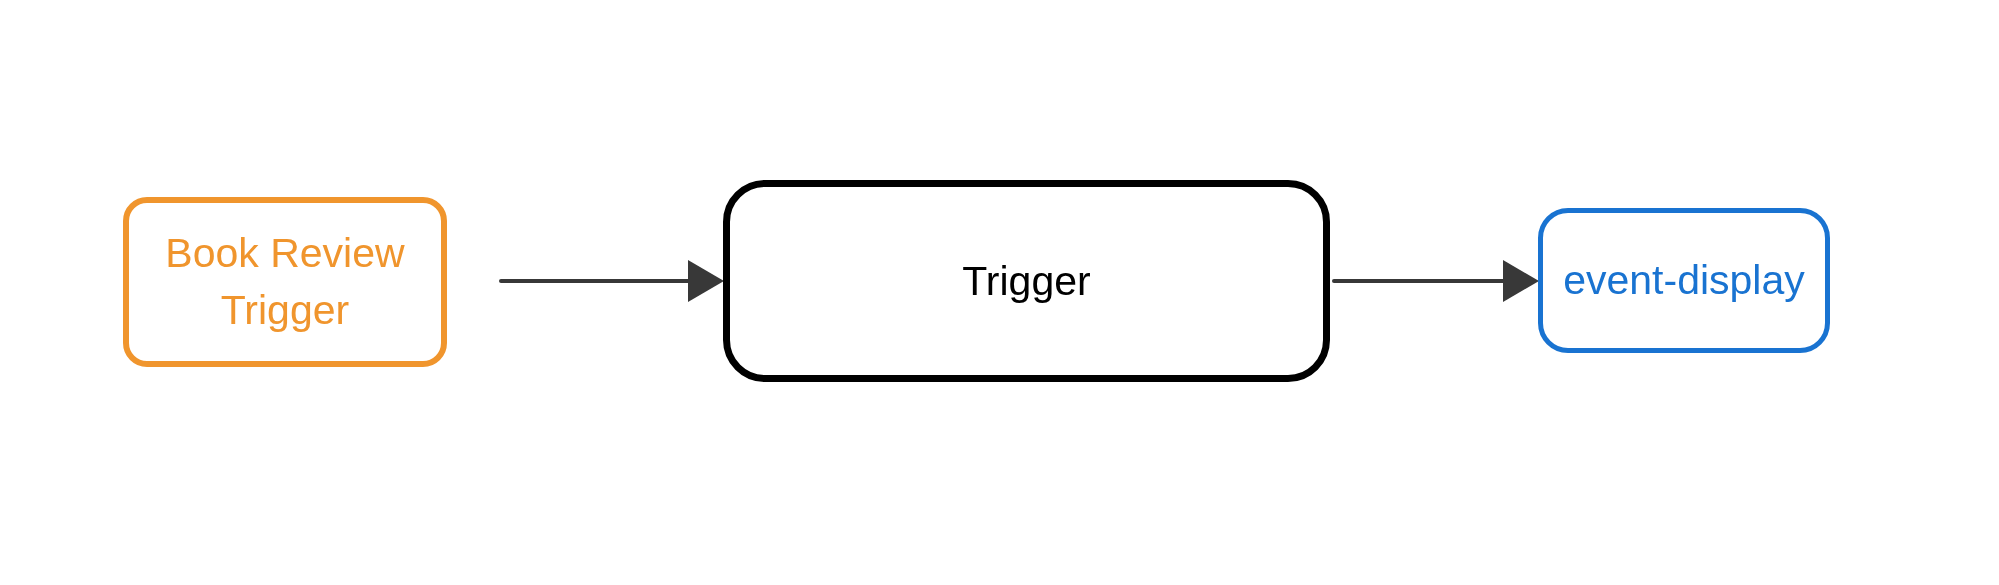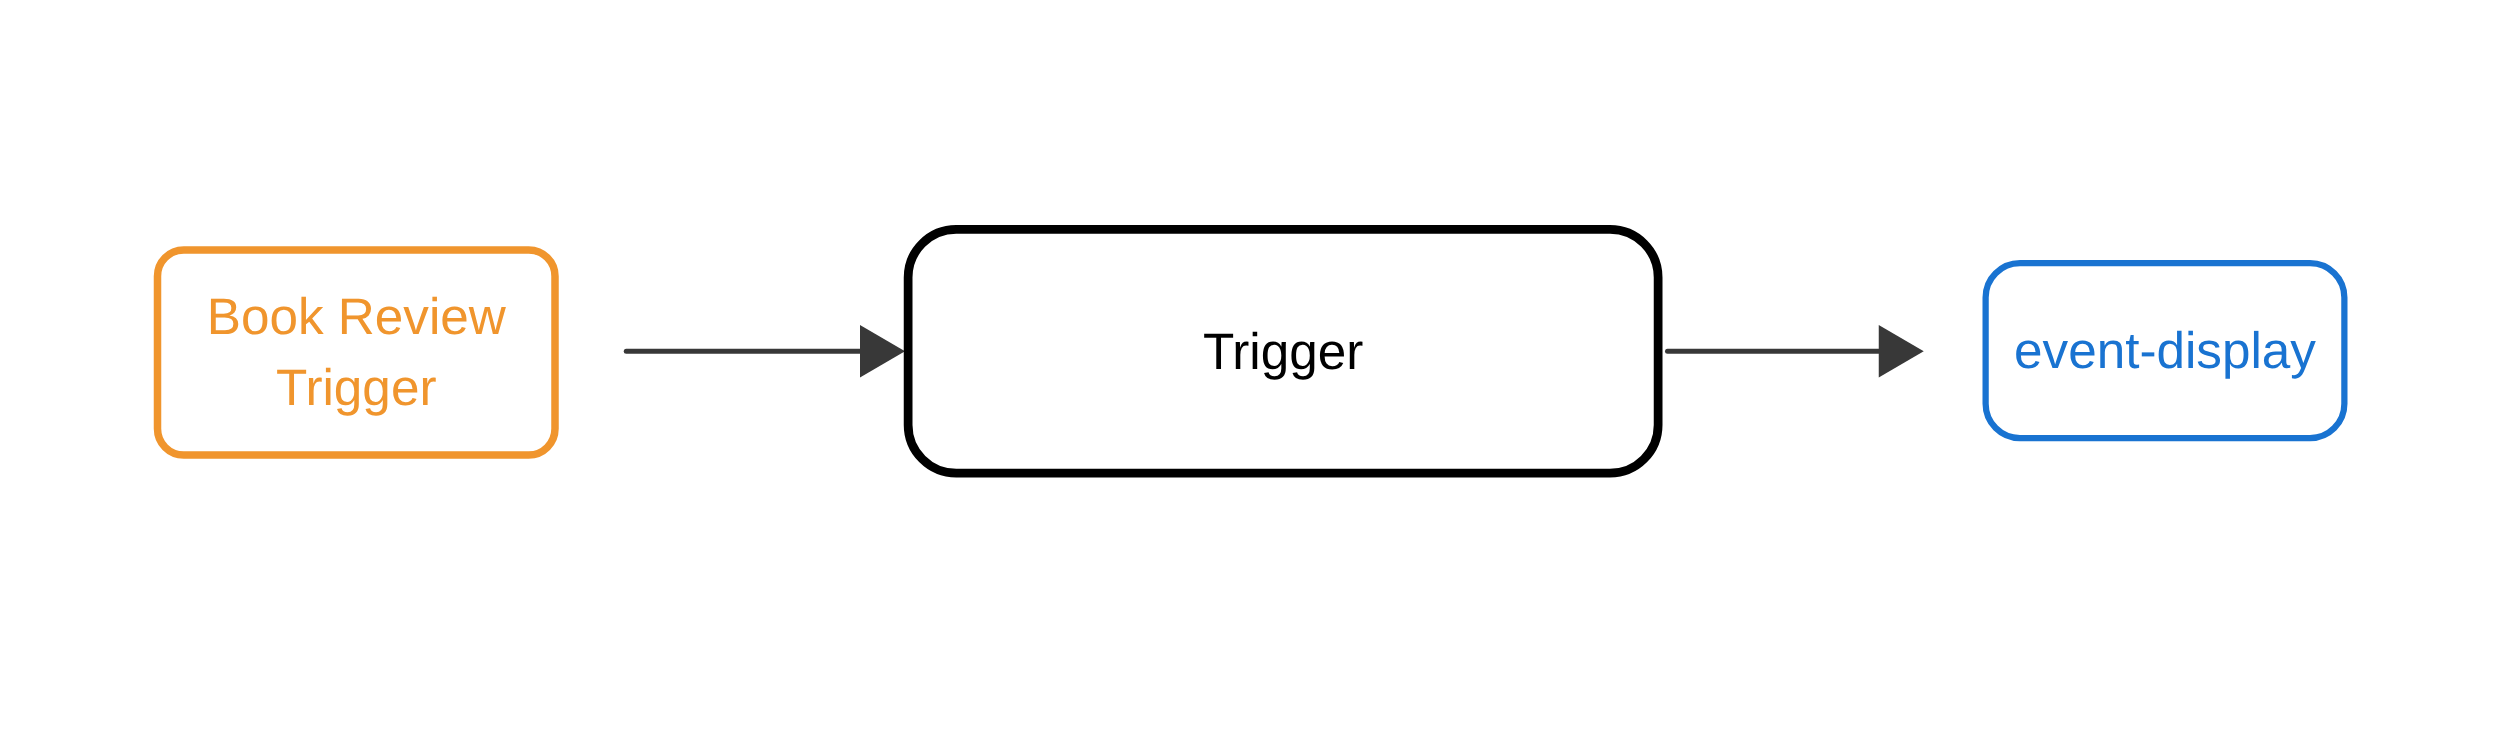--- a/index.html
+++ b/index.html
@@ -33,21 +33,21 @@
     border-radius: 24px;
     color: var(--color-broker, #F0952D);
   }
   .node-trigger {
     left: 723px; top: 180px; width: 607px; height: 202px;
     border: 7px solid var(--color-trigger, #000000);
     border-radius: 42px;
     color: var(--color-trigger, #000000);
   }
   .node-event-display {
-    left: 1586px; top: 208px; width: 292px; height: 145px;
+    left: 1538px; top: 208px; width: 292px; height: 145px;
     border: 5px solid var(--color-event_display, #1973D1);
     border-radius: 30px;
     color: var(--color-event_display, #1973D1);
   }
   .edge-line {
     position: absolute;
     height: 4px;
     background: var(--color-arrow, #383838);
     border-radius: 2px;
   }

